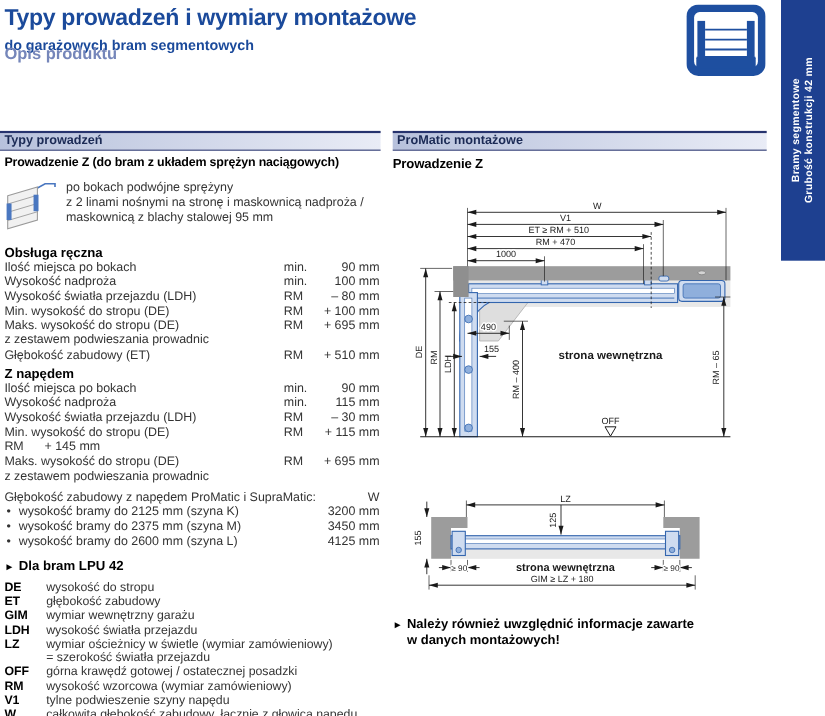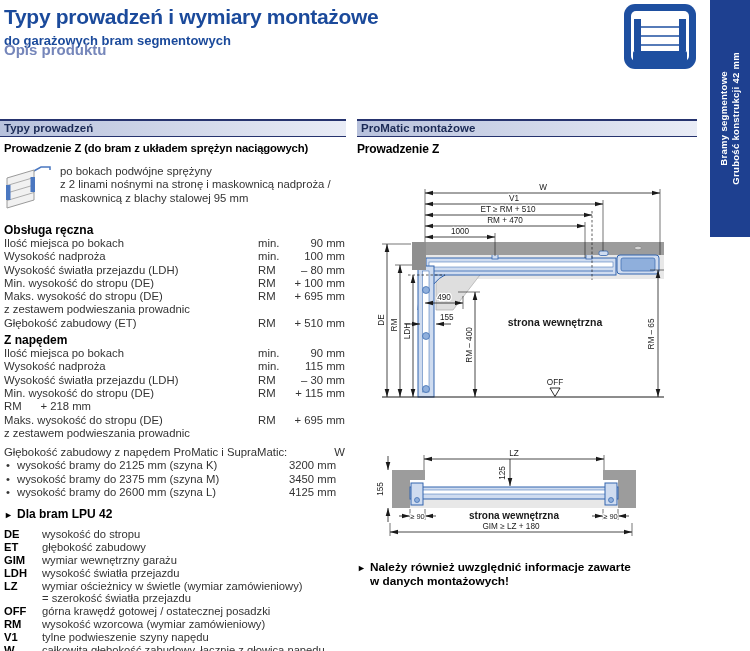--- a/index.html
+++ b/index.html
@@ -29,21 +29,21 @@
   .subhead{margin-top:14px;font-size:12px;font-weight:bold;color:#000;line-height:14px;}
   .subhead2{margin-top:3px;font-size:12px;font-weight:bold;color:#000;line-height:14px;}
   .trow{display:flex;font-size:11.3px;line-height:13.3px;color:#333;}
   .trow .lbl{flex:1;white-space:nowrap;}
   .trow .ref{width:34px;}
   .trow .val{width:53px;text-align:right;white-space:nowrap;}
   .pm{margin-top:6px;}
   .brow{display:flex;font-size:11.3px;line-height:13.3px;color:#333;}
   .brow .blt{width:13px;padding-left:2px;box-sizing:border-box;}
   .brow .lbl{flex:1;white-space:nowrap;}
-  .brow .val{width:56px;text-align:left;}
+  .brow .val{width:56px;text-align:right;}
   .ptr-note{margin-top:8px;display:flex;font-size:12px;font-weight:bold;color:#000;line-height:14px;}
   .ptr{width:13px;font-size:9px;padding-top:1px;}
   .legend{margin-top:6px;}
   .leg-row{display:flex;font-size:11.2px;line-height:12.8px;color:#333;}
   .leg-term{width:38px;font-weight:bold;color:#000;}
   .leg-def{flex:1;white-space:nowrap;}
   .svg1{left:355px;top:168px;}
   .svg2{left:355px;top:443px;}
   .note-right{left:357px;top:560px;display:flex;font-size:11.8px;font-weight:bold;color:#000;line-height:14px;width:335px;}
   
@@ -165,21 +165,21 @@
         <span class="ref">RM</span>
         <span class="val">– 30 mm</span>
       </div>
     <div class="trow">
         <span class="lbl">Min. wysokość do stropu (DE)</span>
         <span class="ref">RM</span>
         <span class="val">+ 115 mm</span>
       </div>
     <div class="trow">
         <span class="ref">RM</span>
-        <span class="val">+ 218 mm</span>
+        <span class="val">+ 145 mm</span>
       </div>
     <div class="trow">
         <span class="lbl">Maks. wysokość do stropu (DE)</span>
         <span class="ref">RM</span>
         <span class="val">+ 695 mm</span>
       </div>
     <div class="trow">
         <span class="lbl">z zestawem podwieszania prowadnic</span>
         <span class="ref"></span>
         <span class="val"></span>

